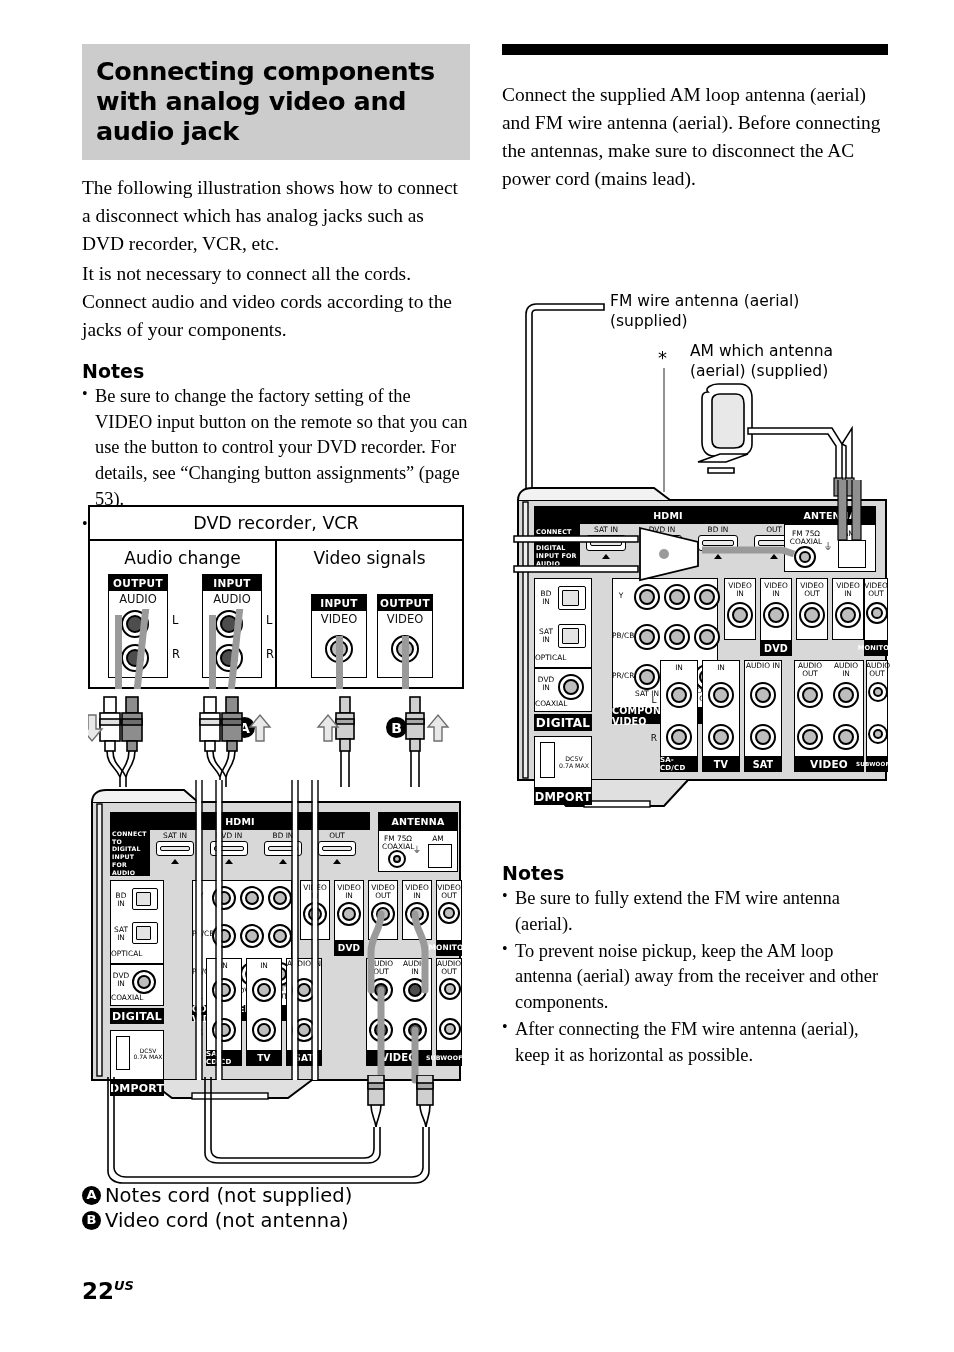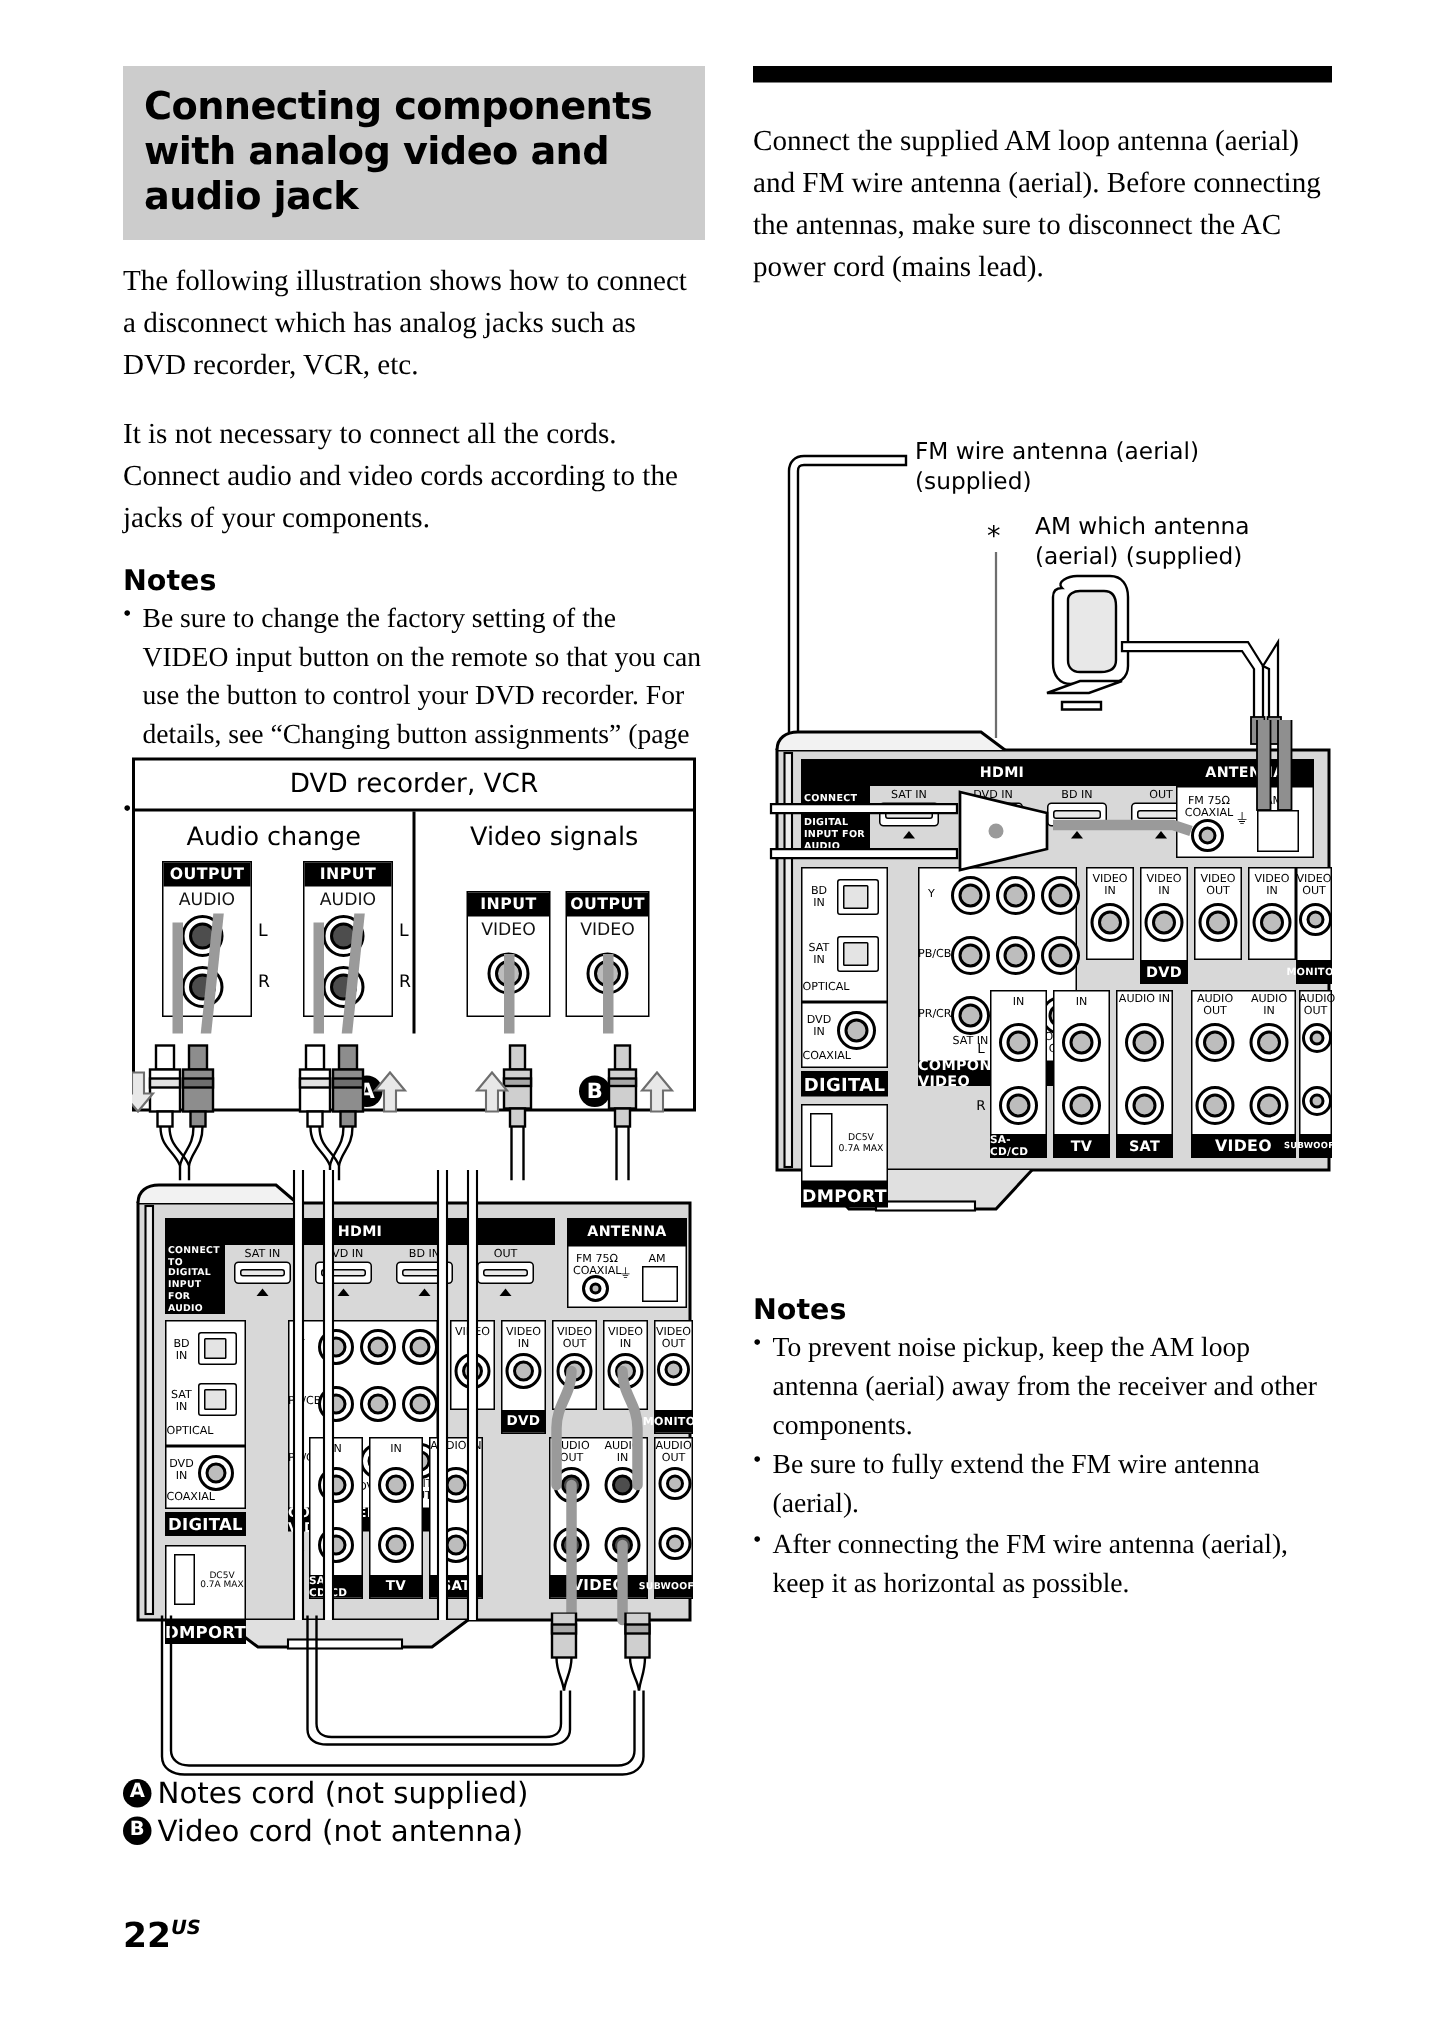--- a/index.html
+++ b/index.html
@@ -74,21 +74,21 @@
   .pagenum {
     position:absolute; left:82px; top:1278px;
     font-family:"DejaVu Sans", sans-serif; font-weight:bold; font-size:23px;
   }
   .pagenum sup { font-size:13px; font-style:italic; font-weight:bold; }
 
   
   .dg { position:absolute; }
 
   
-  .comp-box { position:absolute; left:0; top:0; width:376px; height:236px; border:2px solid #000; background:#fff; }
+  .comp-box { position:absolute; left:0; top:0; width:376px; height:184px; border:2px solid #000; background:#fff; }
   .comp-title {
     height:34px; border-bottom:2px solid #000;
     display:flex; align-items:center; justify-content:center;
     font-family:"DejaVu Sans", sans-serif; font-size:17.5px;
   }
   .comp-cols { display:flex; height:148px; }
   .comp-col { flex:1; position:relative; }
   .comp-col.div { border-right:2px solid #000; }
   .comp-col-title {
     text-align:center; margin-top:7px;
@@ -153,21 +153,21 @@
 <body>
 
 <div class="page">
 
   <div class="col-left">
 
     <div class="band-head">Connecting components with analog video and audio jack</div>
 
     <div class="body-text">
       <p>The following illustration shows how to connect a disconnect which has analog jacks such as DVD recorder, VCR, etc.</p>
-      <p style="margin-top:18px;">It is not necessary to connect all the cords. Connect audio and video cords according to the jacks of your components.</p>
+      <p style="margin-top:2px;">It is not necessary to connect all the cords. Connect audio and video cords according to the jacks of your components.</p>
     </div>
 
     <h4 class="notes-h">Notes</h4>
     <ul class="notes">
       <li>Be sure to change the factory setting of the VIDEO input button on the remote so that you can use the button to control your DVD recorder. For details, see “Changing button assignments” (page 53).</li>
       <li>You can also rename the VIDEO input so that it can be displayed on the receiver’s display. For details, see “Naming inputs” (page 26).</li>
     </ul>
   </div>
 
   <div class="dg" style="left:88px; top:505px; width:376px; height:184px;">
@@ -660,19 +660,19 @@
       <g fill="#8f8f8f" stroke="#000" stroke-width="1.2">
         <rect x="326" y="-2" width="9" height="62"></rect>
         <rect x="340" y="-2" width="9" height="62"></rect>
       </g>
     </svg>
   </div>
 
   <div style="position:absolute; left:502px; top:846px; width:386px;">
     <h4 class="notes-h">Notes</h4>
     <ul class="notes">
+      <li>Be sure to fully extend the FM wire antenna (aerial).</li>
       <li>To prevent noise pickup, keep the AM loop antenna (aerial) away from the receiver and other components.</li>
-      <li>Be sure to fully extend the FM wire antenna (aerial).</li>
       <li>After connecting the FM wire antenna (aerial), keep it as horizontal as possible.</li>
     </ul>
   </div>
 
 </div>
 
 </body></html>

